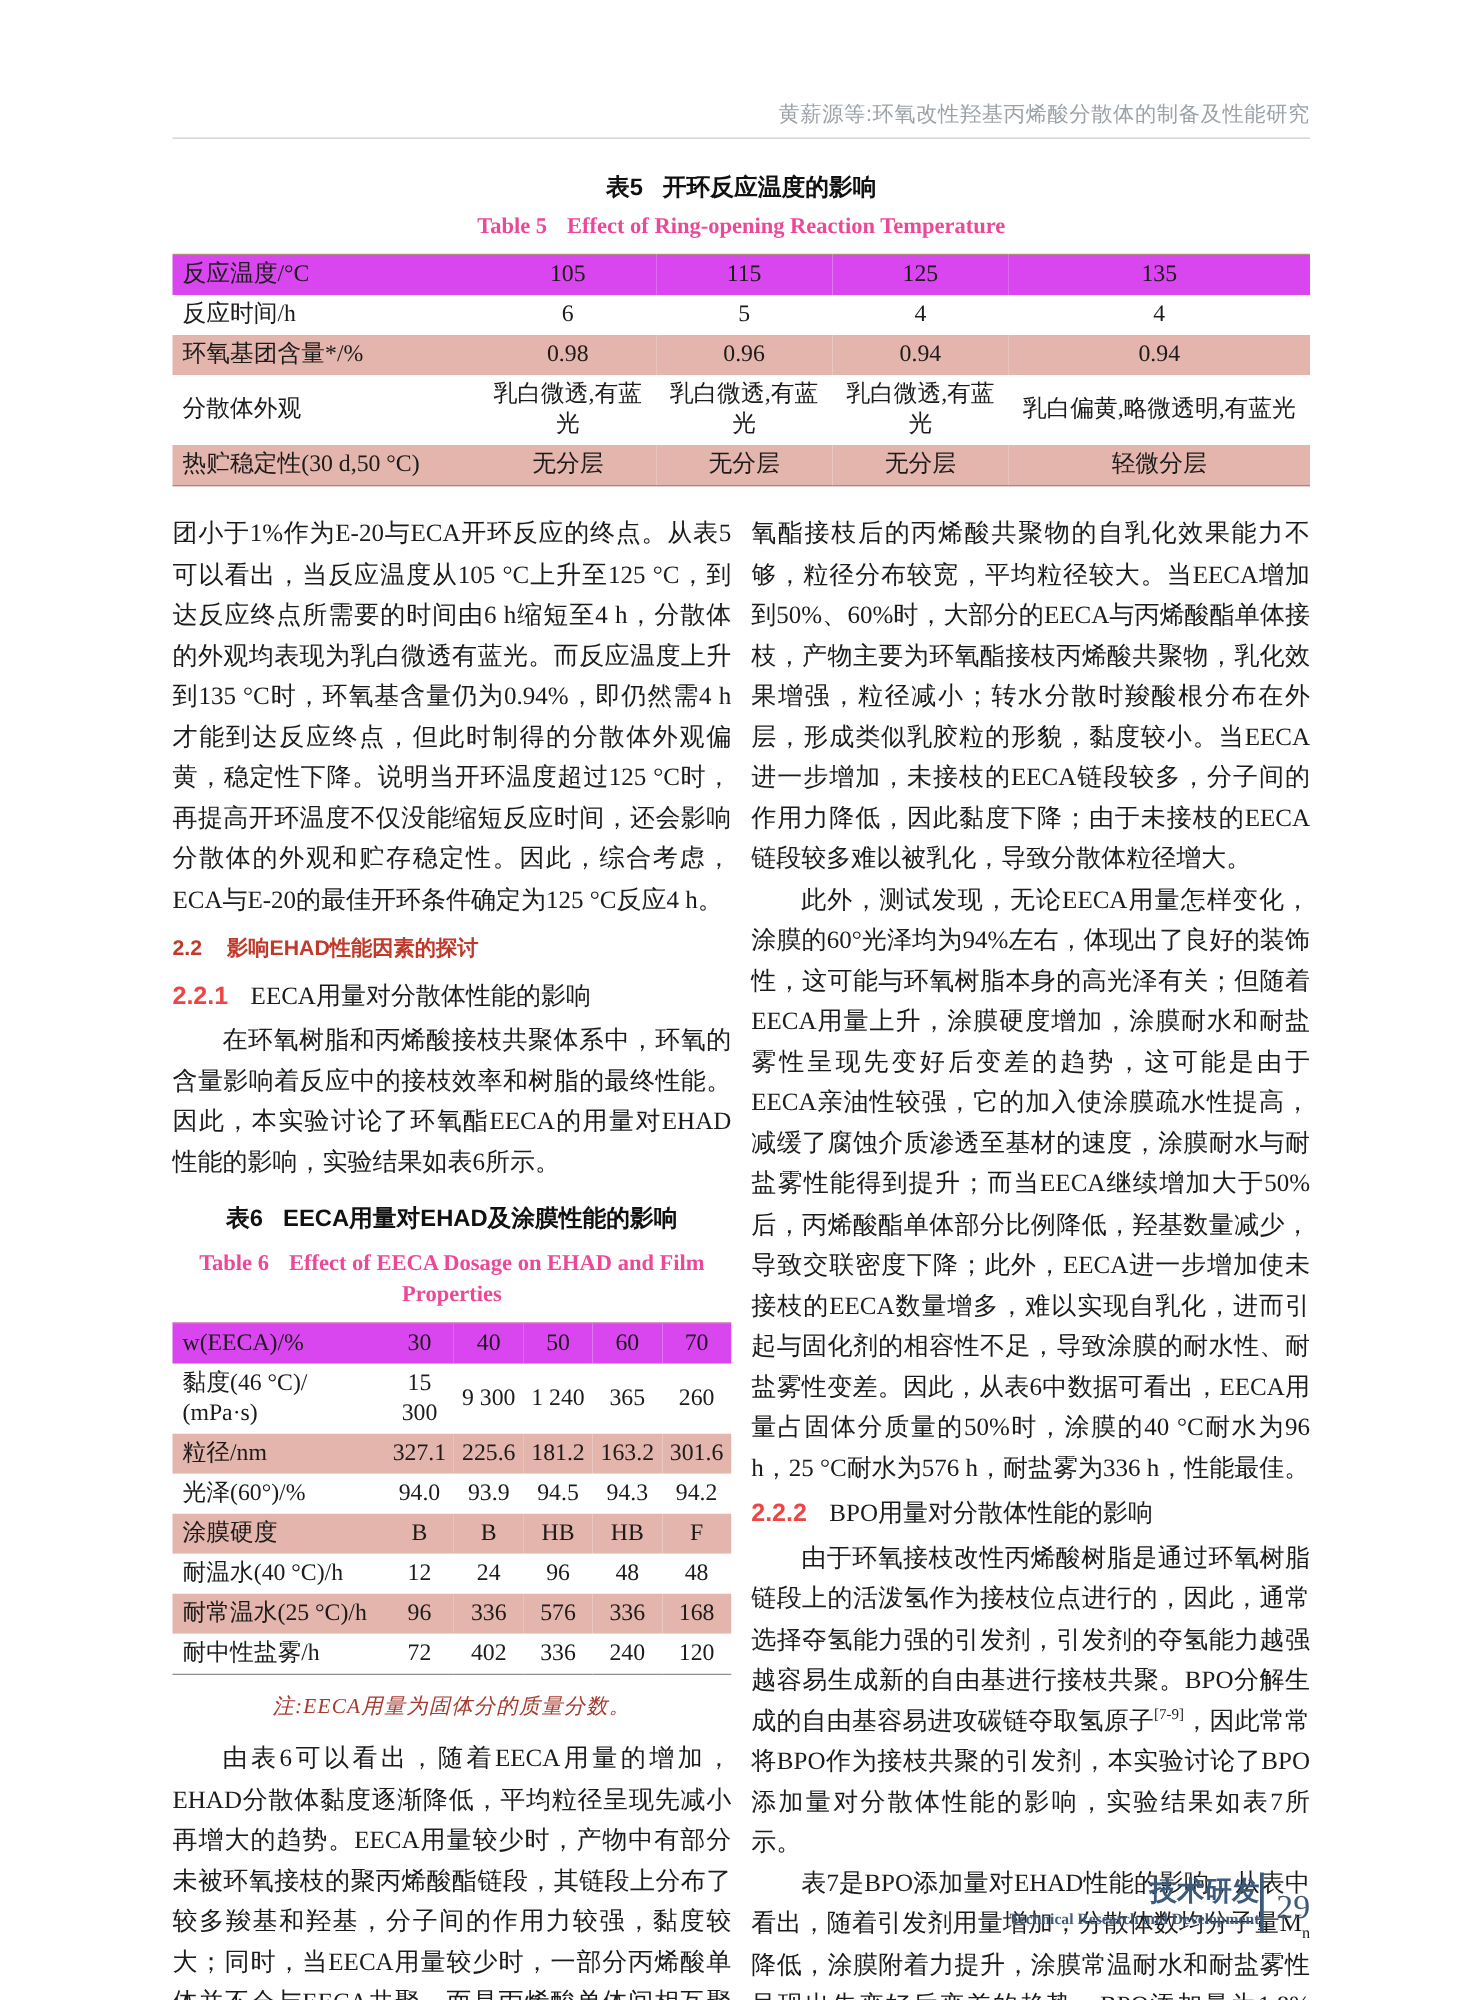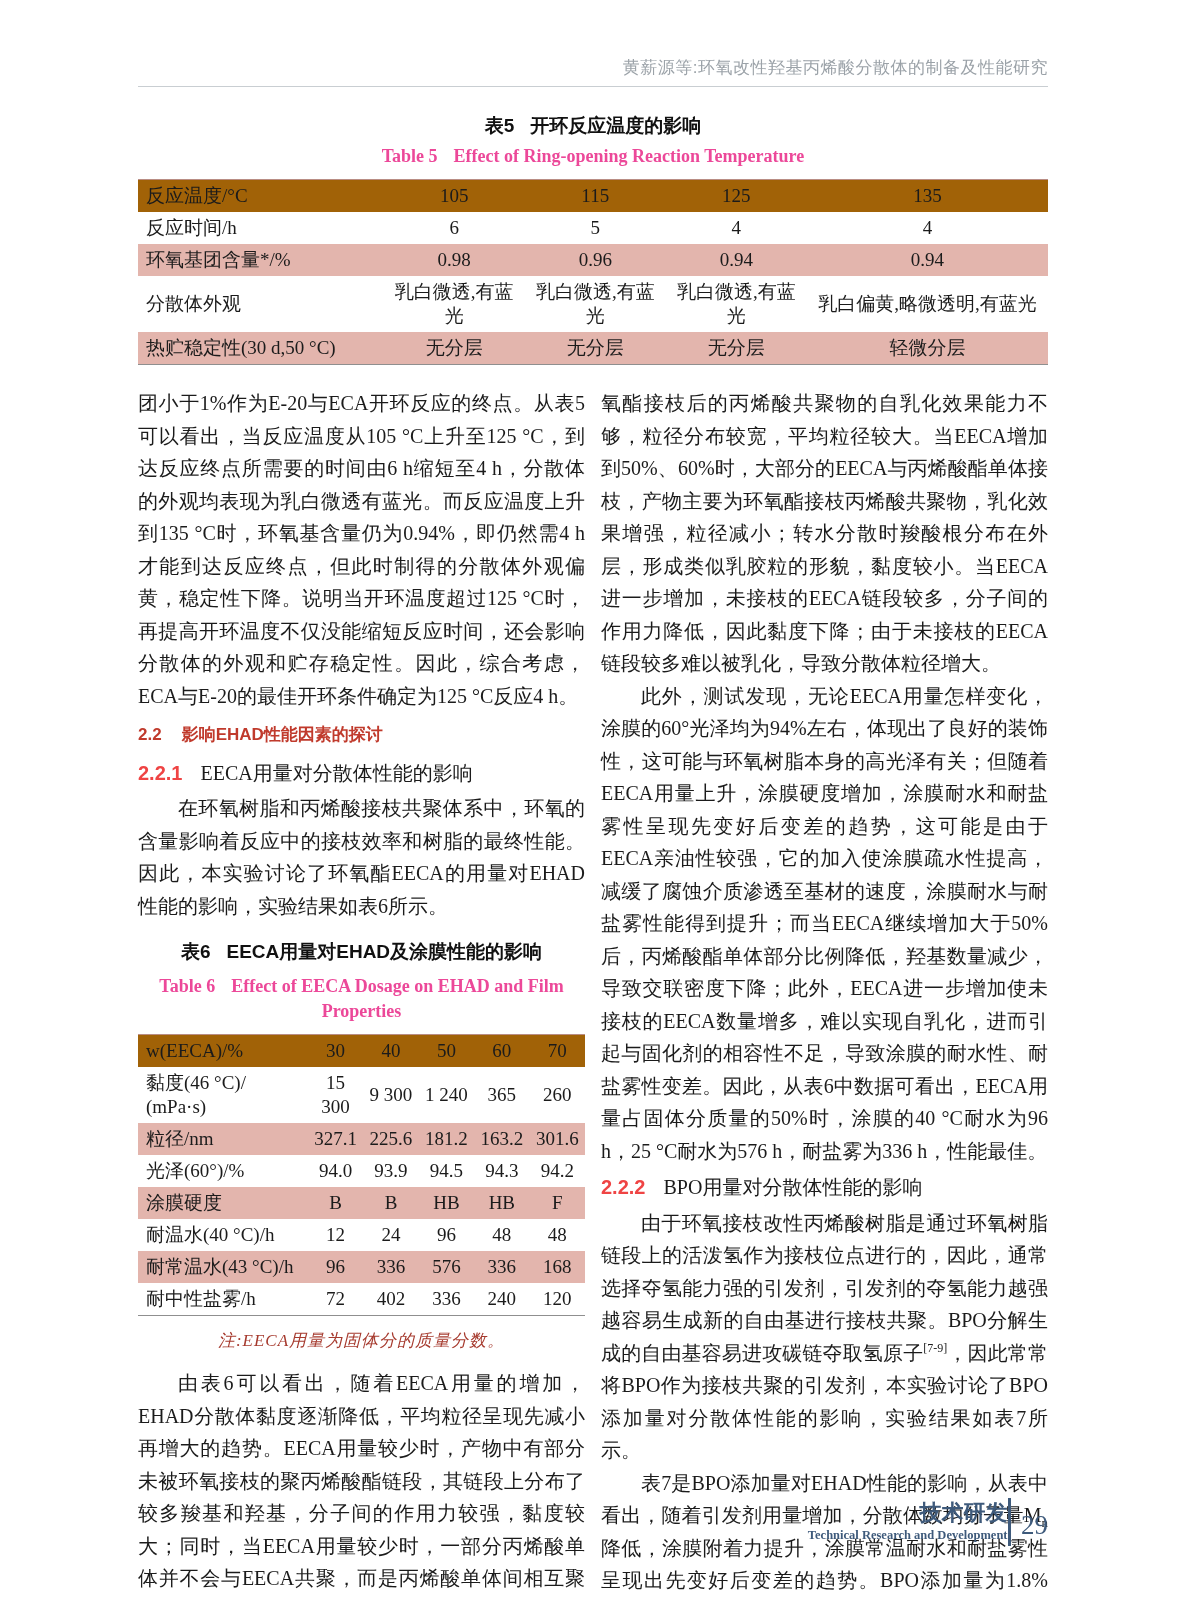--- a/index.html
+++ b/index.html
@@ -7,21 +7,21 @@
   .page {
     position:relative; width:1187px; height:1600px; margin:0 auto;
     background:#ffffff; overflow:hidden;
     font-family:"Liberation Serif","DejaVu Serif",serif;
     color:#1b1b1b;
   }
   .content { position:absolute; left:138px; top:0; width:910px; }
 
   
   .running-title {
-    padding-top:56px; text-align:right;
+    padding-top:80px; text-align:right;
     font-family:"Liberation Sans","DejaVu Sans",sans-serif;
     font-size:17px; color:#9ba2a8; letter-spacing:0.5px;
   }
   .header-rule { border:none; border-top:1.5px solid #c9ced2; margin-top:7px; }
 
   
   .cap { text-align:center; }
   .cap-cn {
     margin-top:26px;
     font-family:"Liberation Sans","DejaVu Sans",sans-serif;
@@ -36,21 +36,21 @@
   
   table.paper-table {
     width:100%; border-collapse:collapse; table-layout:fixed;
     margin-top:10px; font-size:19px;
     border-top:1px solid #b98d84; border-bottom:1.5px solid #8f8f8f;
   }
   table.paper-table td {
     padding:4px 2px; text-align:center; vertical-align:middle; line-height:24px;
   }
   table.paper-table td.lbl { text-align:left; padding-left:8px; }
-  tr.r-dark  { background:#a16207;margin-left:16px; }
+  tr.r-dark  { background:#d946ef;margin-left:16px; }
   tr.r-light { background:#e3b5ad; }
   tr.r-white { background:#ffffff; }
 
   .t5 td.lbl { width:27%; }
   .t5 td.c1, .t5 td.c2, .t5 td.c3 { width:15.5%; }
   .t5 td.c4 { width:26.5%; }
 
   .t6 { font-size:19px; }
   .t6 td.lbl { width:38%; }
 
@@ -220,21 +220,21 @@
               </tr>
               <tr class="r-white">
                 <td class="lbl">耐温水(40 °C)/h</td>
                 <td>12</td>
                 <td>24</td>
                 <td>96</td>
                 <td>48</td>
                 <td>48</td>
               </tr>
               <tr class="r-light">
-                <td class="lbl">耐常温水(43 °C)/h</td>
+                <td class="lbl">耐常温水(25 °C)/h</td>
                 <td>96</td>
                 <td>336</td>
                 <td>576</td>
                 <td>336</td>
                 <td>168</td>
               </tr>
               <tr class="r-white">
                 <td class="lbl">耐中性盐雾/h</td>
                 <td>72</td>
                 <td>402</td>

